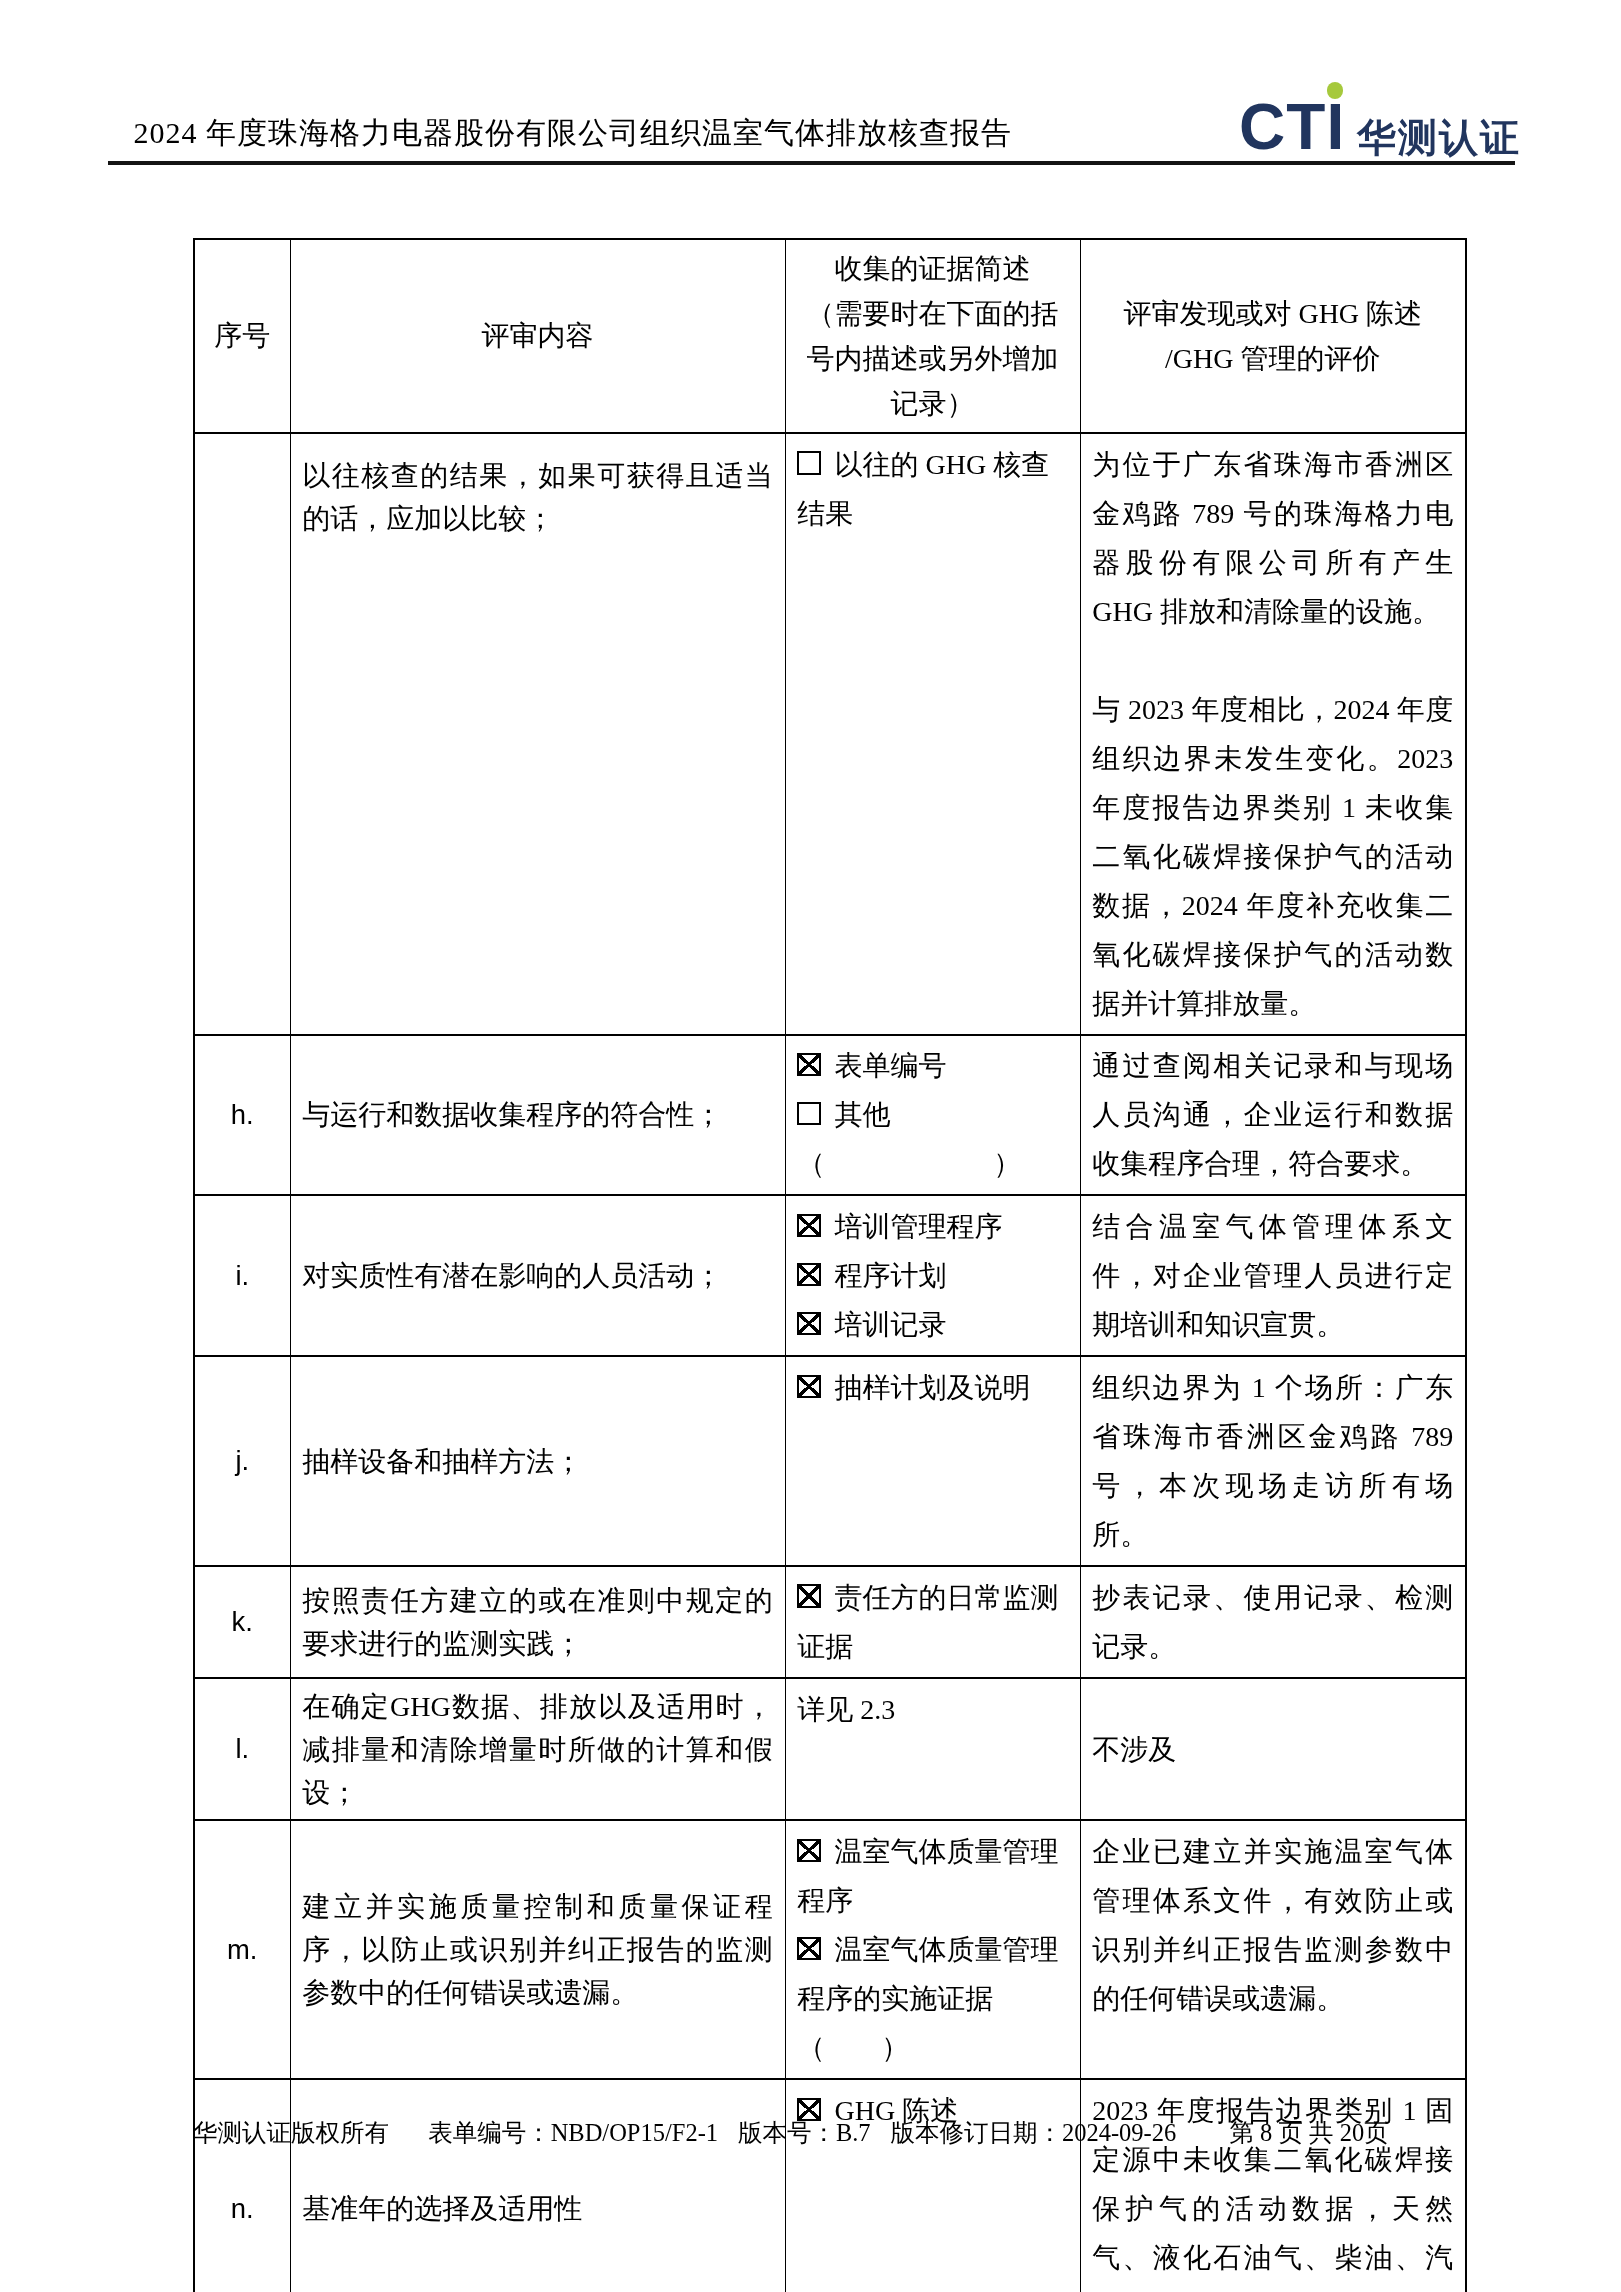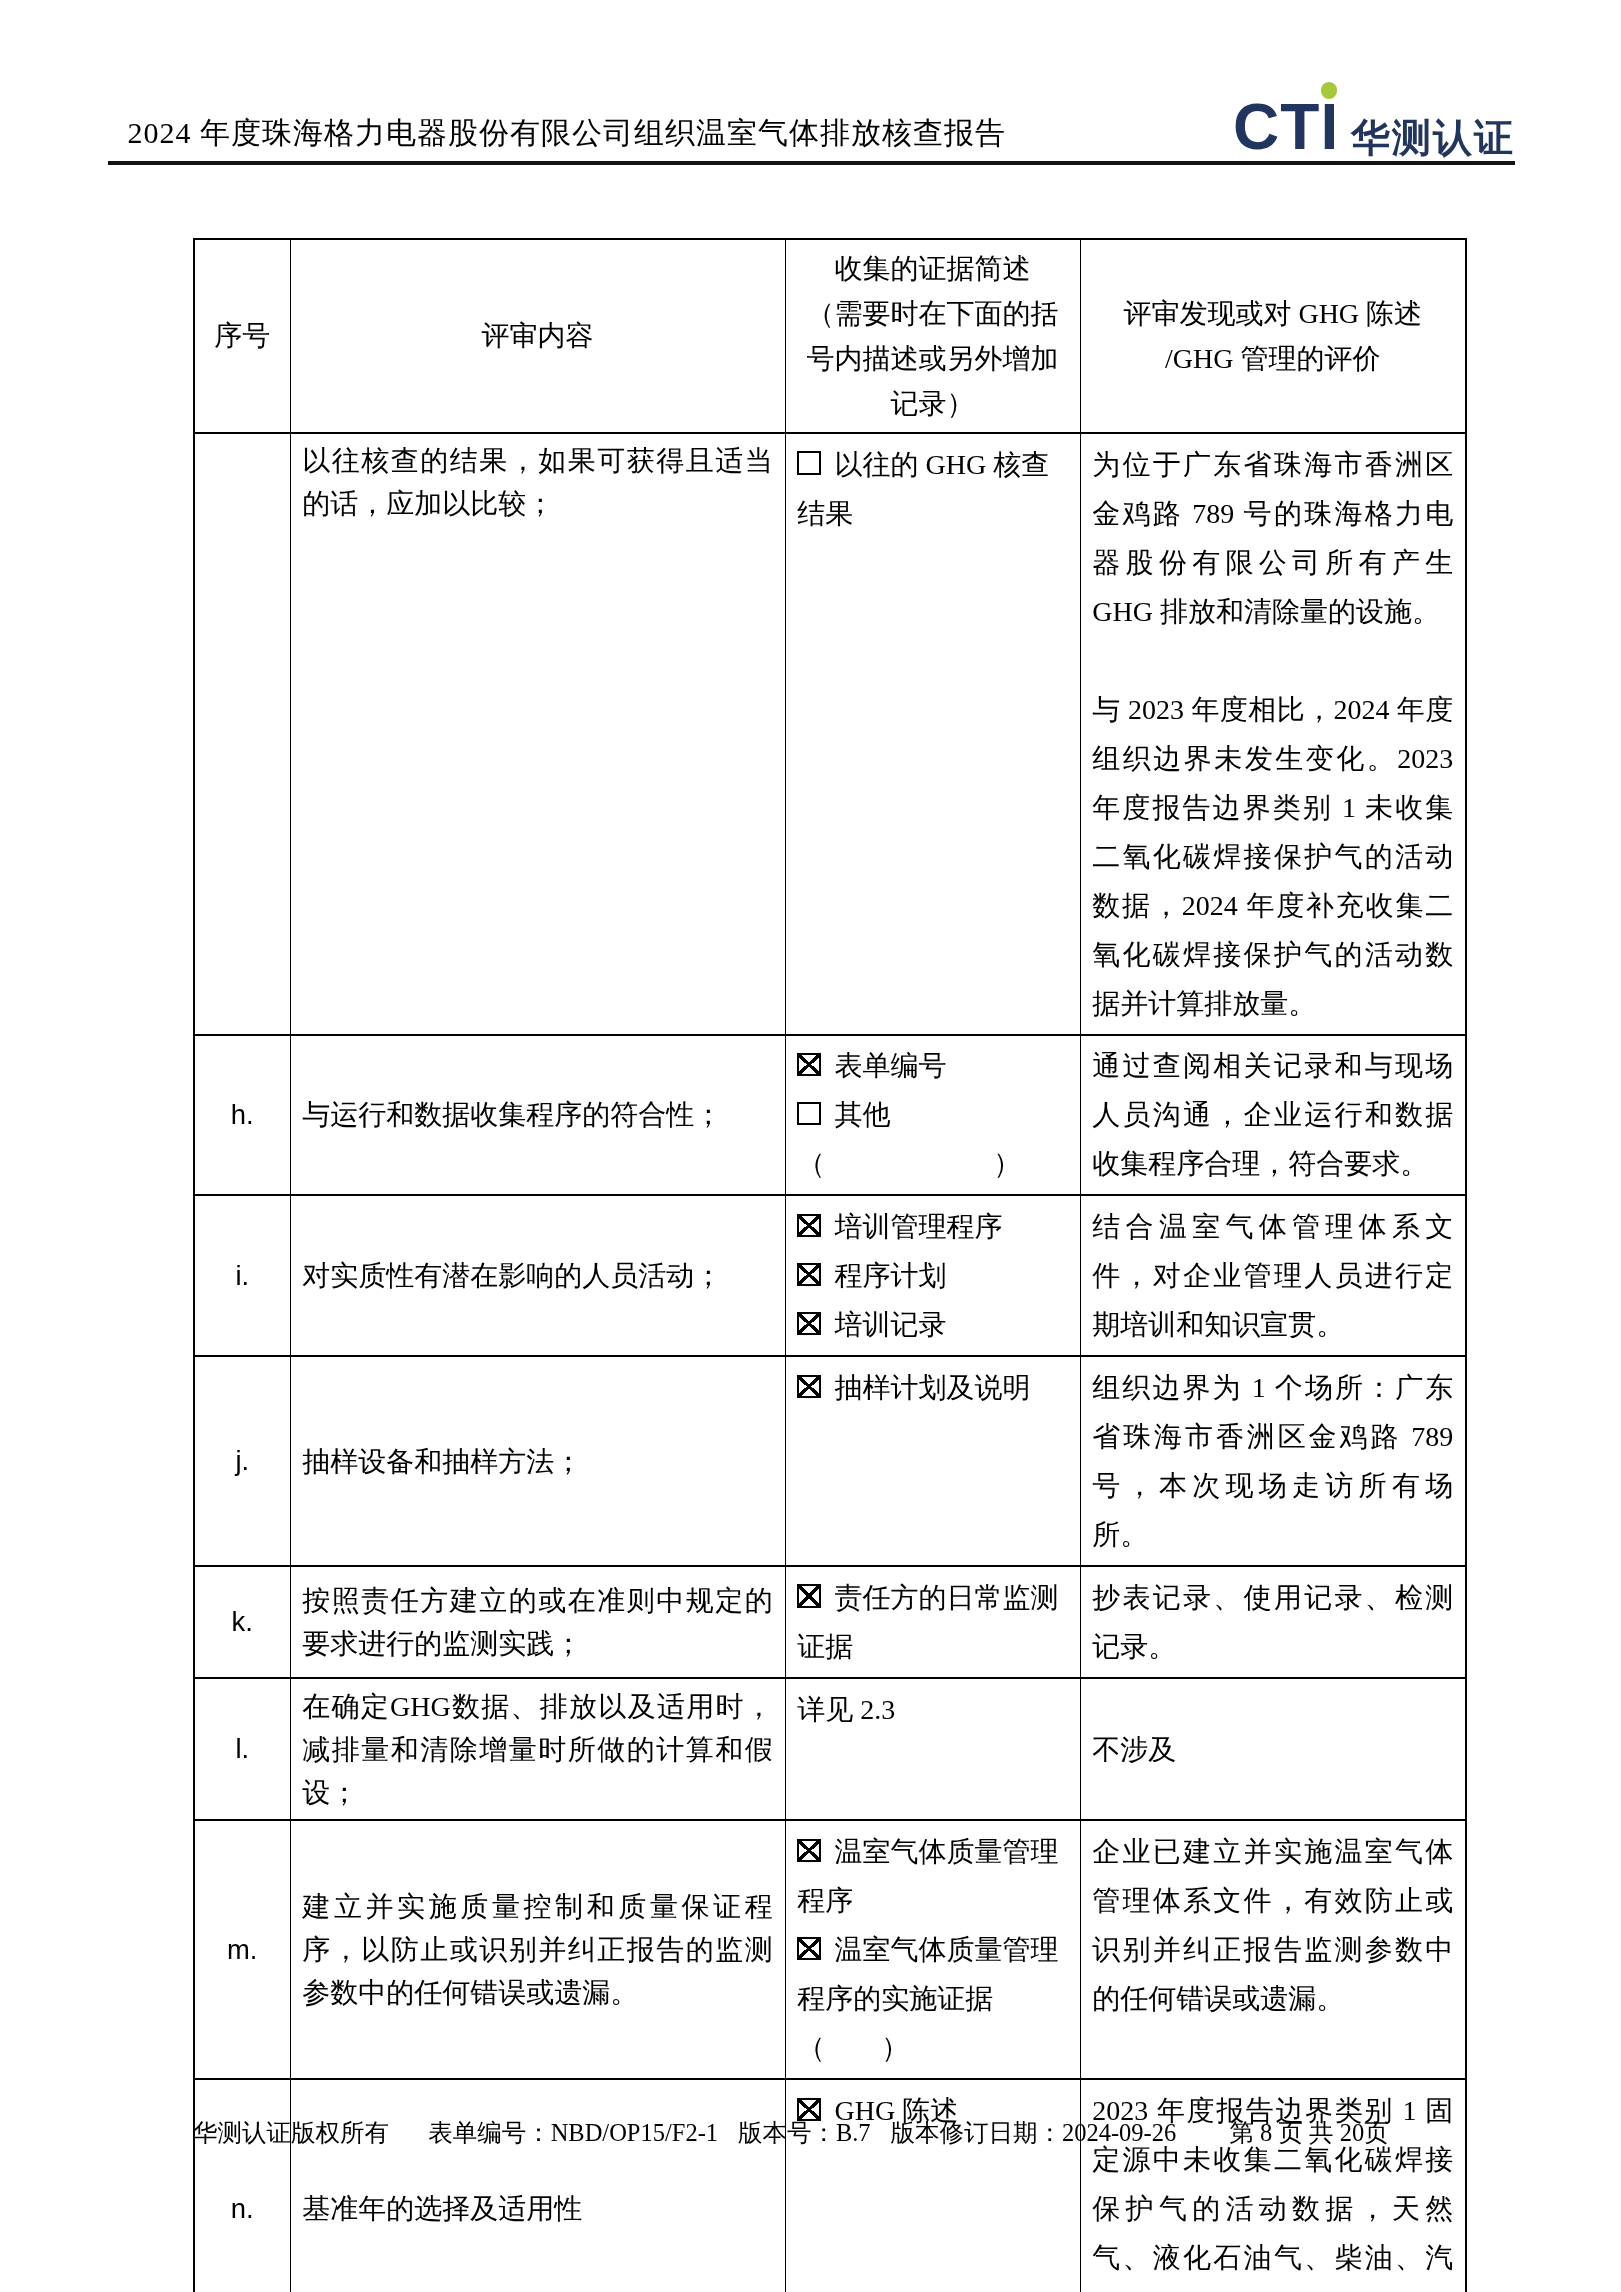--- a/index.html
+++ b/index.html
@@ -6,21 +6,21 @@
   html,body { margin:0; padding:0; background:#ffffff; }
   body {
     width:1621px; height:2293px;
     font-family:"Liberation Serif","DejaVu Serif",serif;
     color:#000;
   }
   .page { position:relative; width:1621px; height:2293px; overflow:hidden; background:#fff; }
 
   
   .doc-header {
-    position:absolute; top:47px; left:108px; width:1407px; height:110px;
+    position:absolute; top:47px; left:114px; width:1407px; height:110px;
     display:flex; justify-content:space-between; align-items:flex-end;
   }
   .doc-title {
     font-size:30px; line-height:1.2; padding-left:19.6px; padding-bottom:5.9px;
     letter-spacing:1px; white-space:nowrap;
   }
   .logo { display:flex; align-items:flex-end; padding-bottom:0; }
   .logo-cti {
     position:relative;
     font-family:"Liberation Sans","DejaVu Sans",sans-serif;
@@ -63,21 +63,21 @@
     font-size:27.4px;
   }
   td.c-content {
     vertical-align:middle; line-height:43px; text-align:justify; padding-left:15.7px; padding-right:13.7px;
   }
   td.c-evidence { vertical-align:top; line-height:49px; padding-top:7.8px; padding-left:9.8px; }
   td.c-finding  {
     vertical-align:top; line-height:49px; padding-top:7.8px;
     white-space:pre-line; text-align:justify; padding-left:13.7px; padding-right:11.8px;
   }
-  tr.row-top td.c-content, tr.row-top td.c-id { vertical-align:top; padding-top:5px; }
+  tr.row-top td.c-content, tr.row-top td.c-id { vertical-align:top; padding-top:20px; }
   tr.center-finding td.c-finding { vertical-align:middle; }
 
   .ev-line { display:block; }
   .cbox {
     display:inline-block; width:23.5px; height:23.5px; border:2px solid #000;
     margin-right:13.7px; vertical-align:-1px;
   }
   .cbox.checked {
     background:
       linear-gradient(to top right, transparent 44%, #000 44%, #000 56%, transparent 56%),

